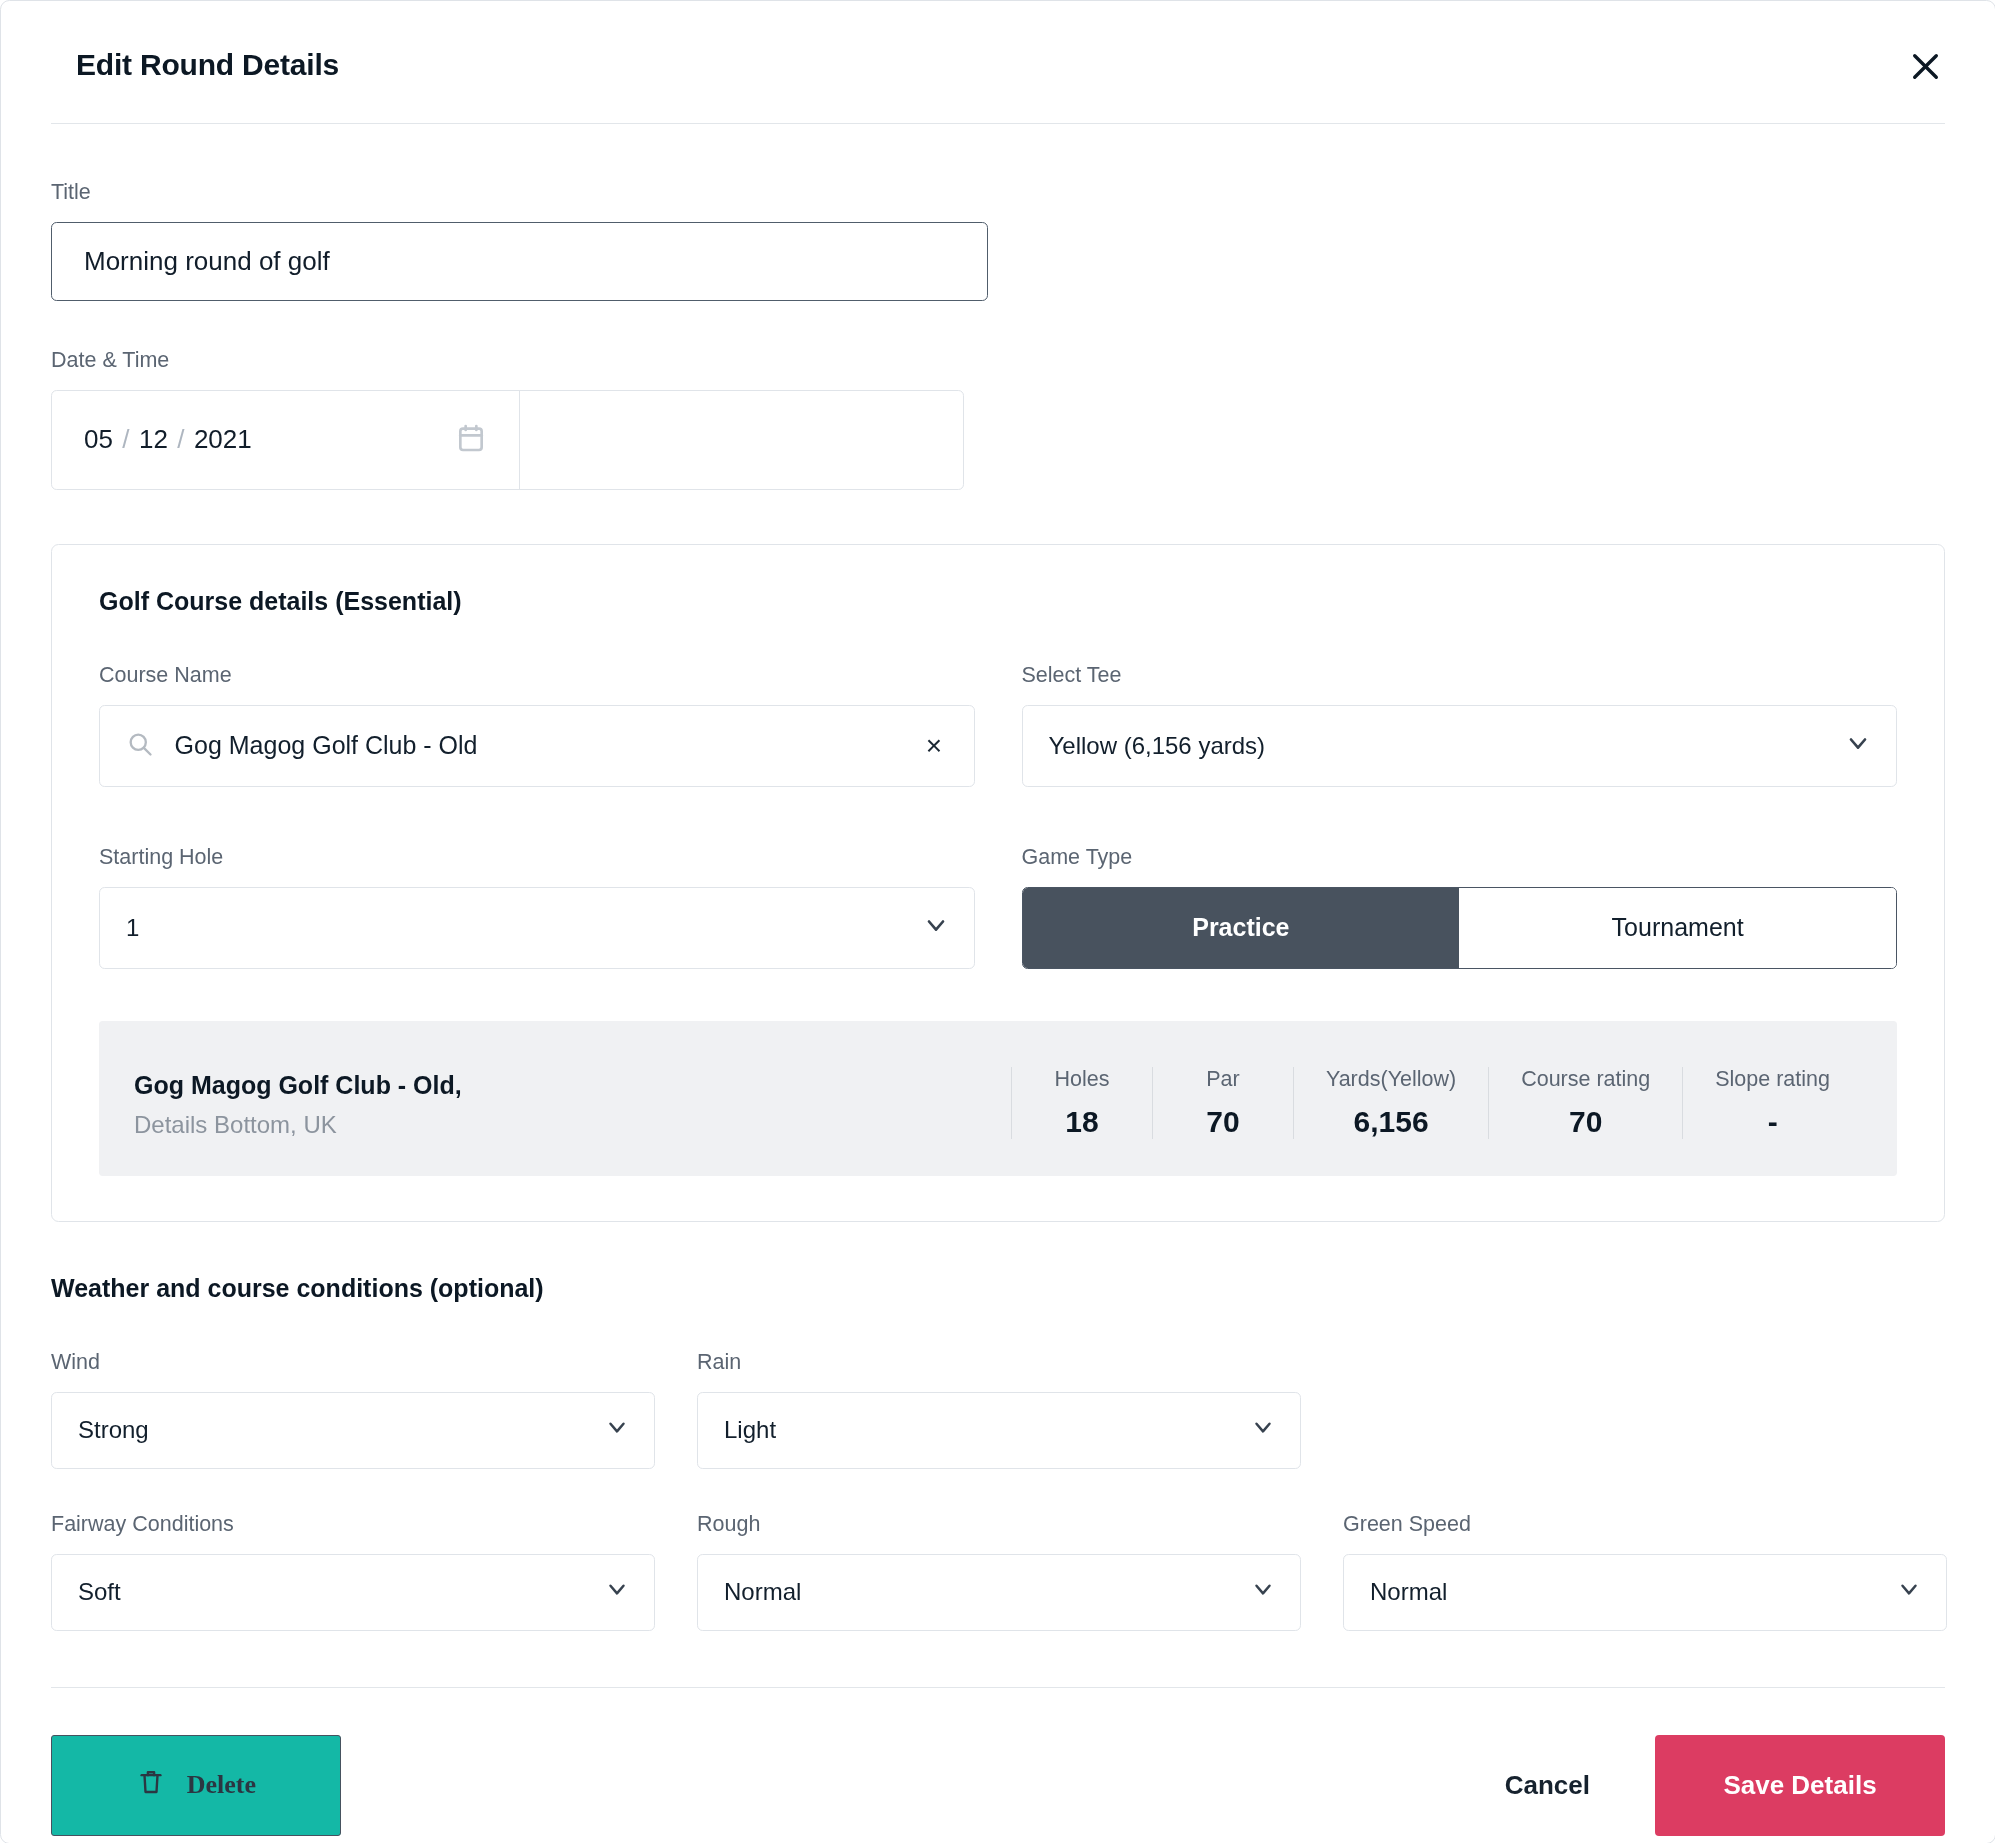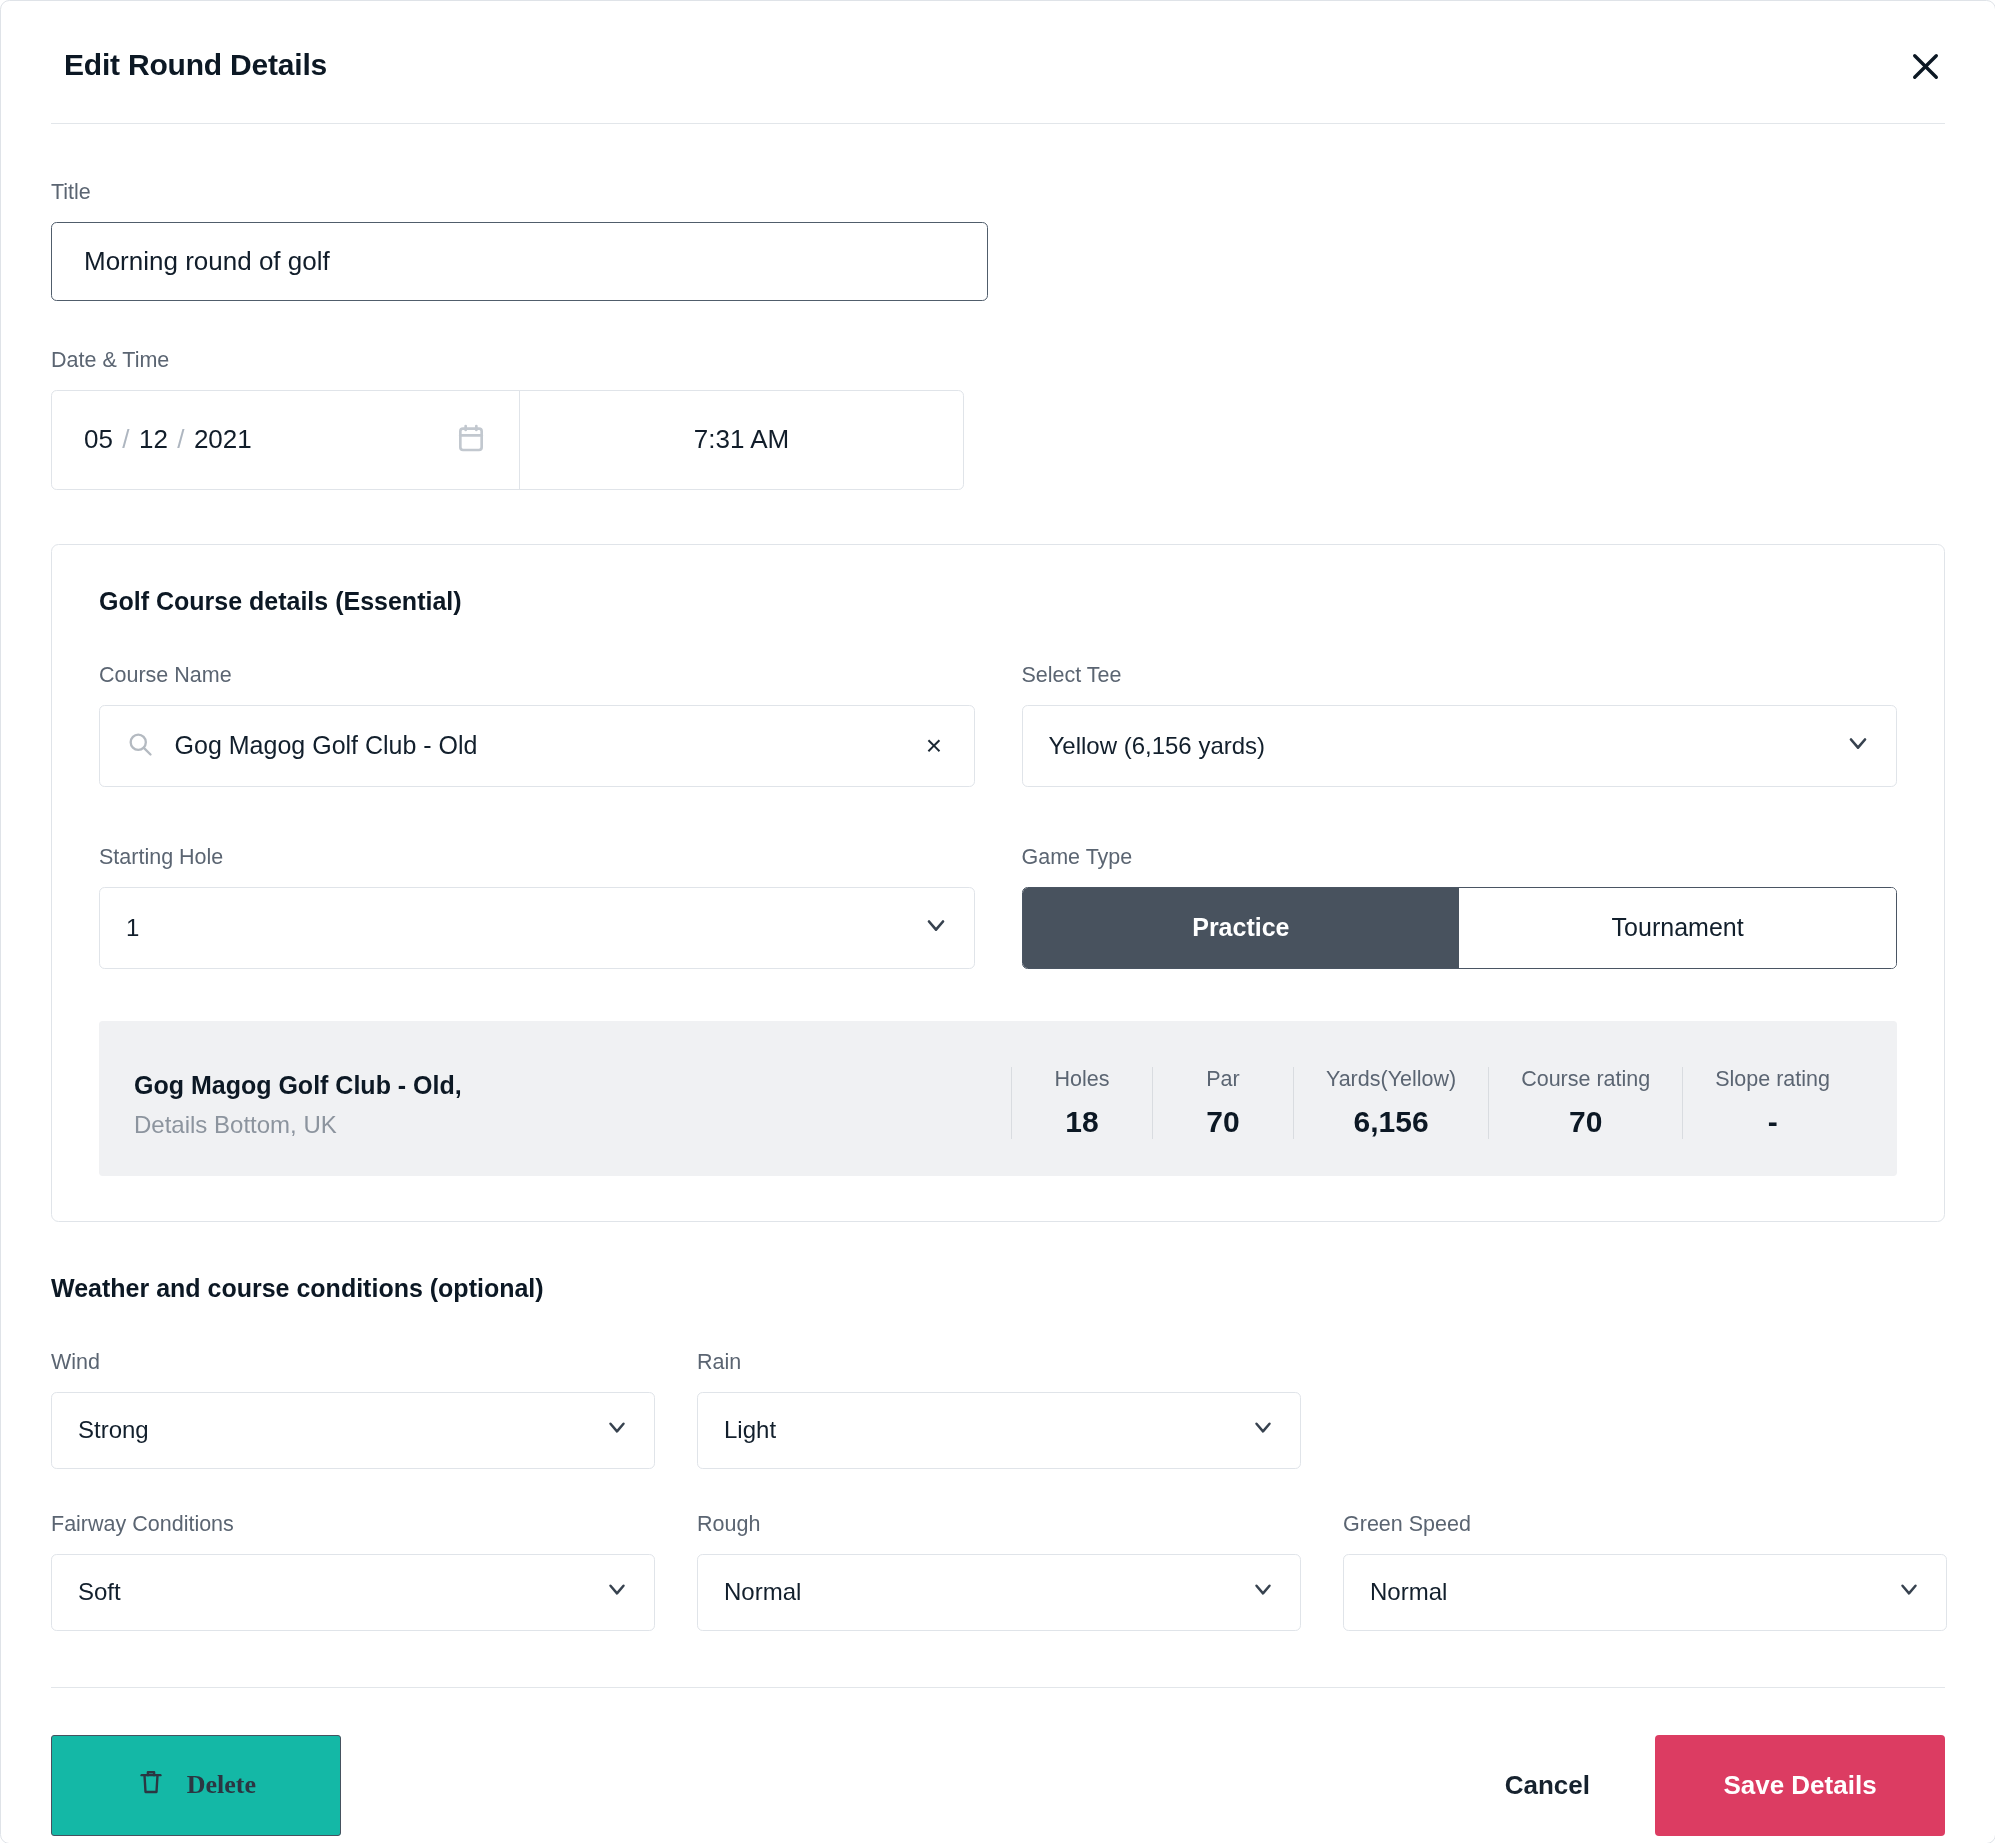--- a/index.html
+++ b/index.html
@@ -19,23 +19,22 @@
     height: 1844px;
     background: #ffffff;
     border: 0.9px solid #dfe3e8;
     border-radius: 9.4px;
     overflow: hidden;
   }
 
   
   .modal-header {
     position: relative;
-    padding: 47px 50px 0 50px;
+    padding: 47px 50px 0 75px;
     height: 122px;
-    margin-left: 13px;
   }
   .modal-title {
     font-size: 30px;
     font-weight: bold;
     letter-spacing: -0.2px;
     color: #0c1824;
   }
   .close-btn {
     position: absolute;
     top: 43px;
@@ -356,23 +355,20 @@
           <span class="date-spacer"></span>
           <span>
             <svg width="32" height="32" viewBox="0 0 24 24" fill="none" stroke="#c2c8cf" stroke-width="2" stroke-linecap="round" stroke-linejoin="round">
               <rect x="4" y="5" width="16" height="16" rx="2"></rect>
               <line x1="8" y1="3" x2="8" y2="6"></line>
               <line x1="16" y1="3" x2="16" y2="6"></line>
               <line x1="4" y1="10" x2="20" y2="10"></line>
             </svg>
           </span>
         </div>
-        <div class="time-part">
-          <span>7:31 AM</span>
-        </div>
       </div>
     </div>
 
   </div>
 
   <div class="section-card">
     <div class="section-title">Golf Course details (Essential)</div>
 
     <div class="two-col">
       <div>

